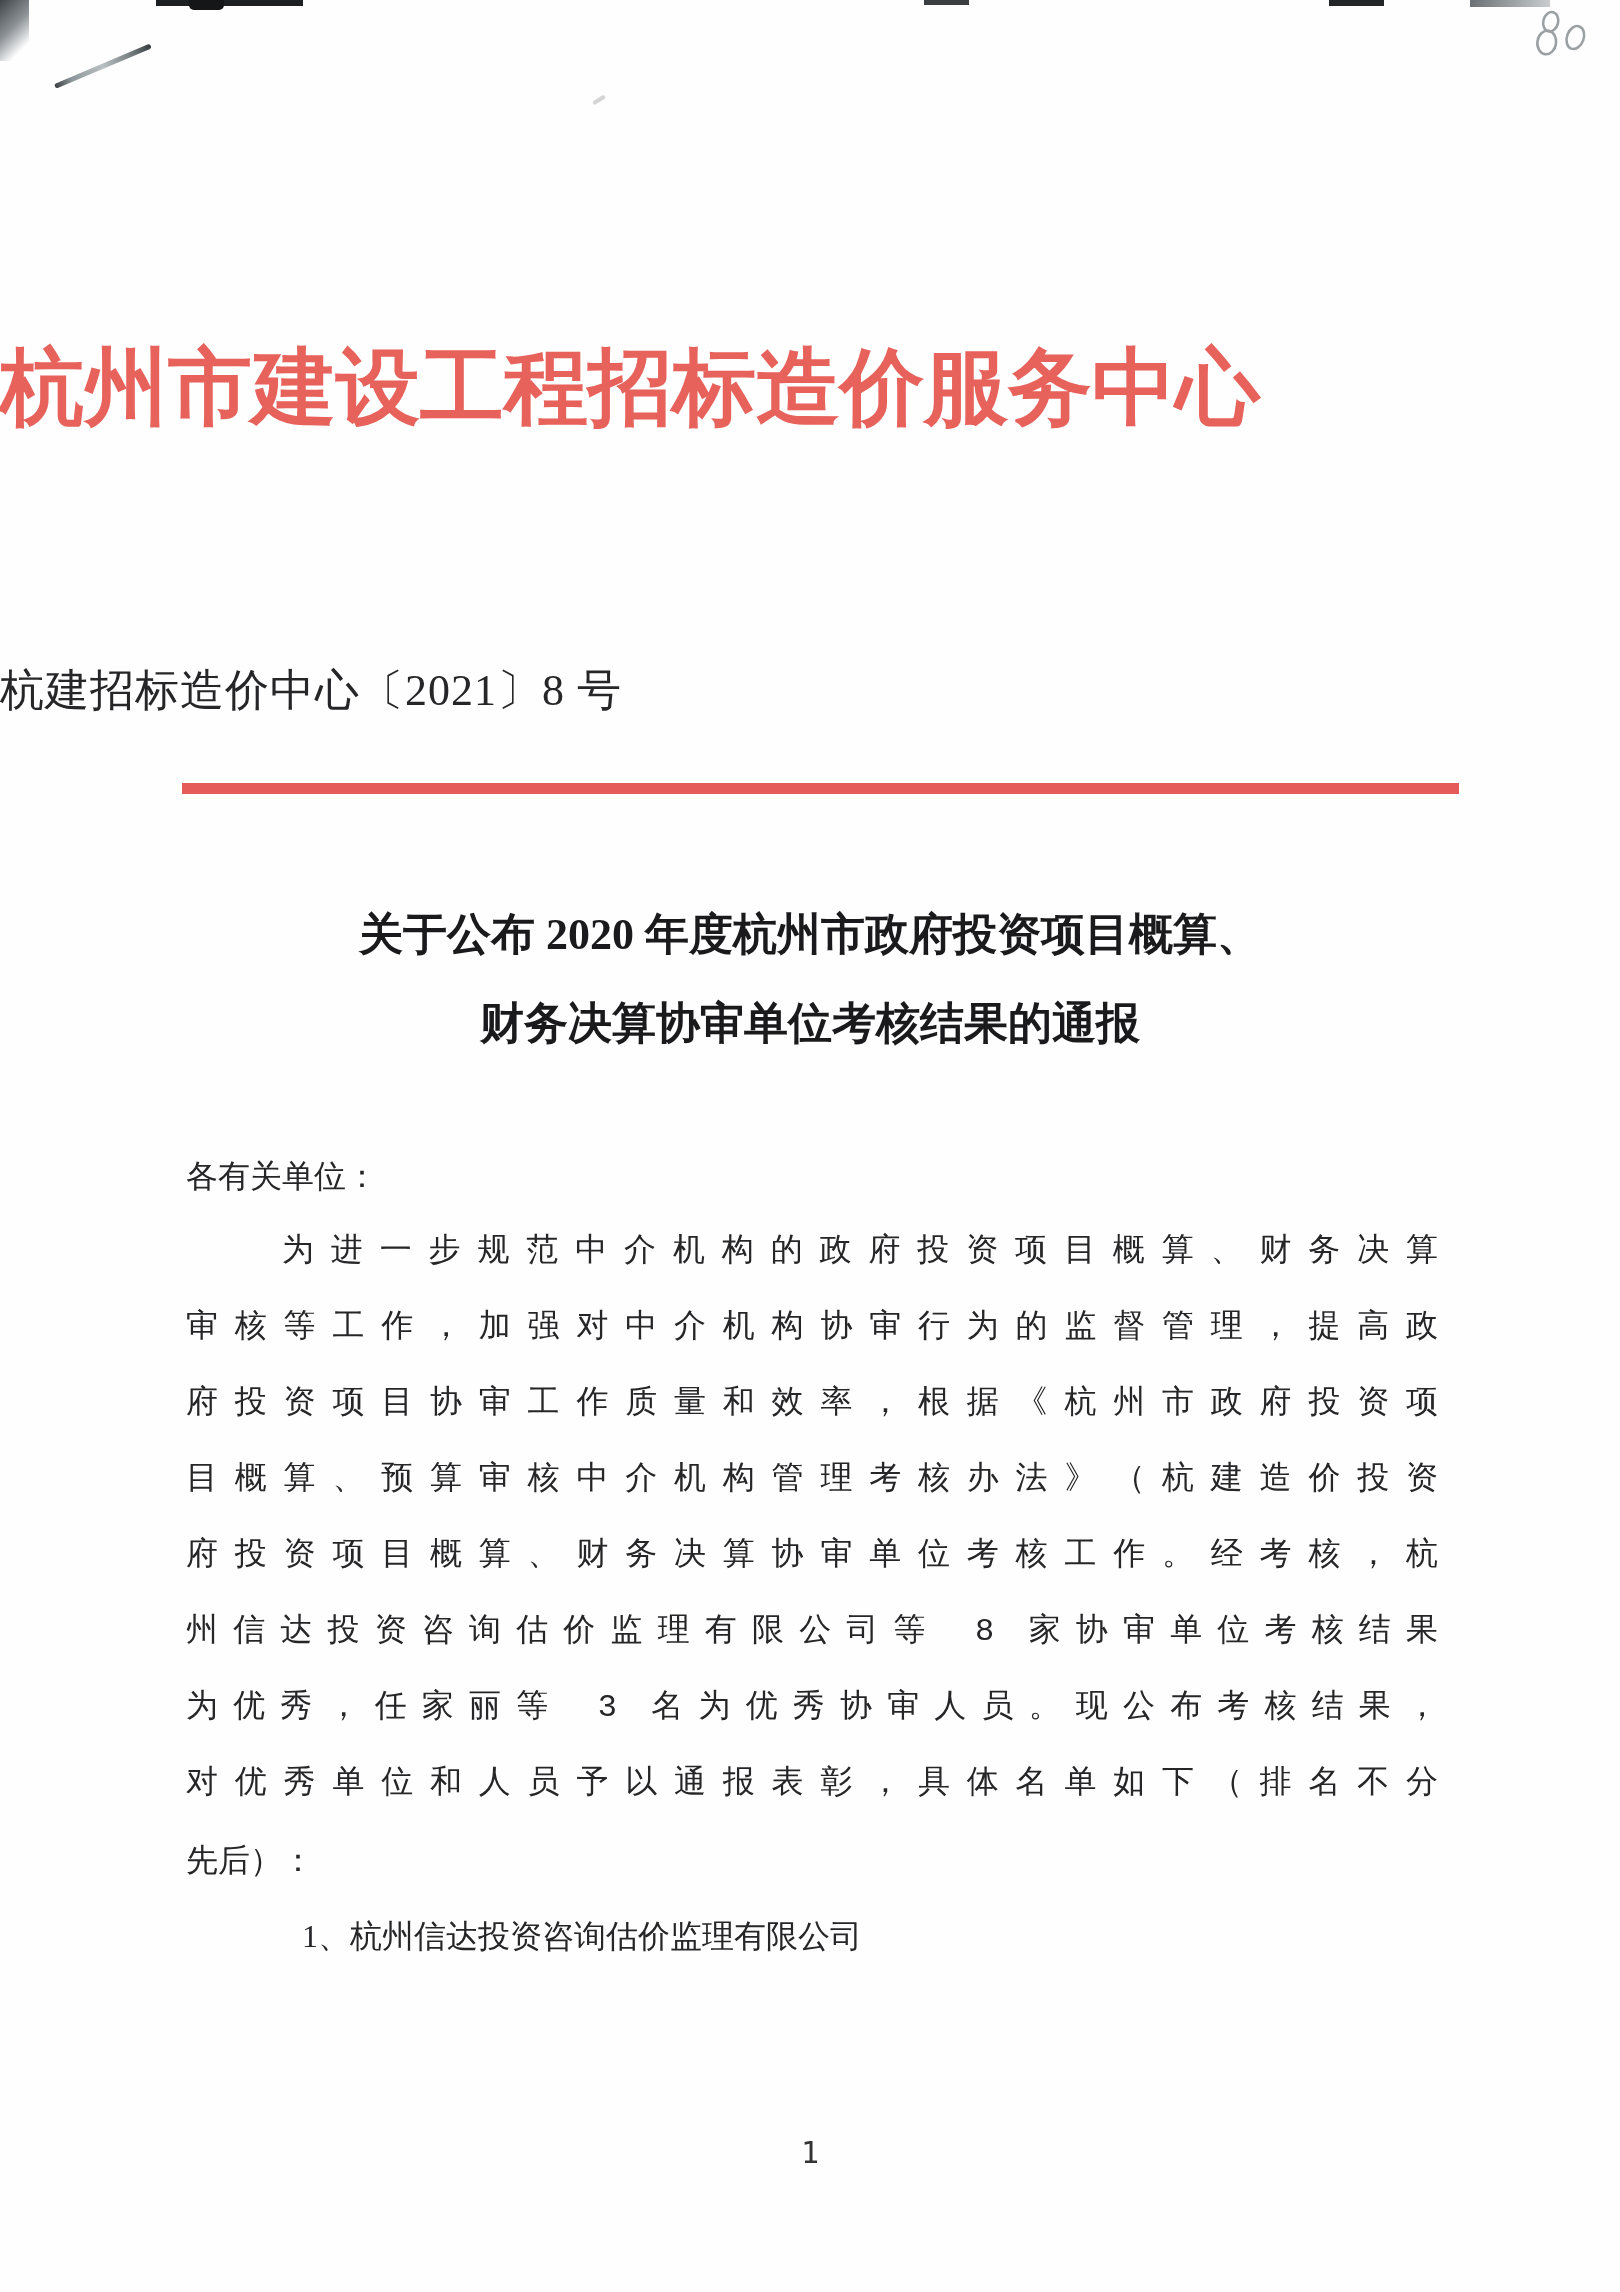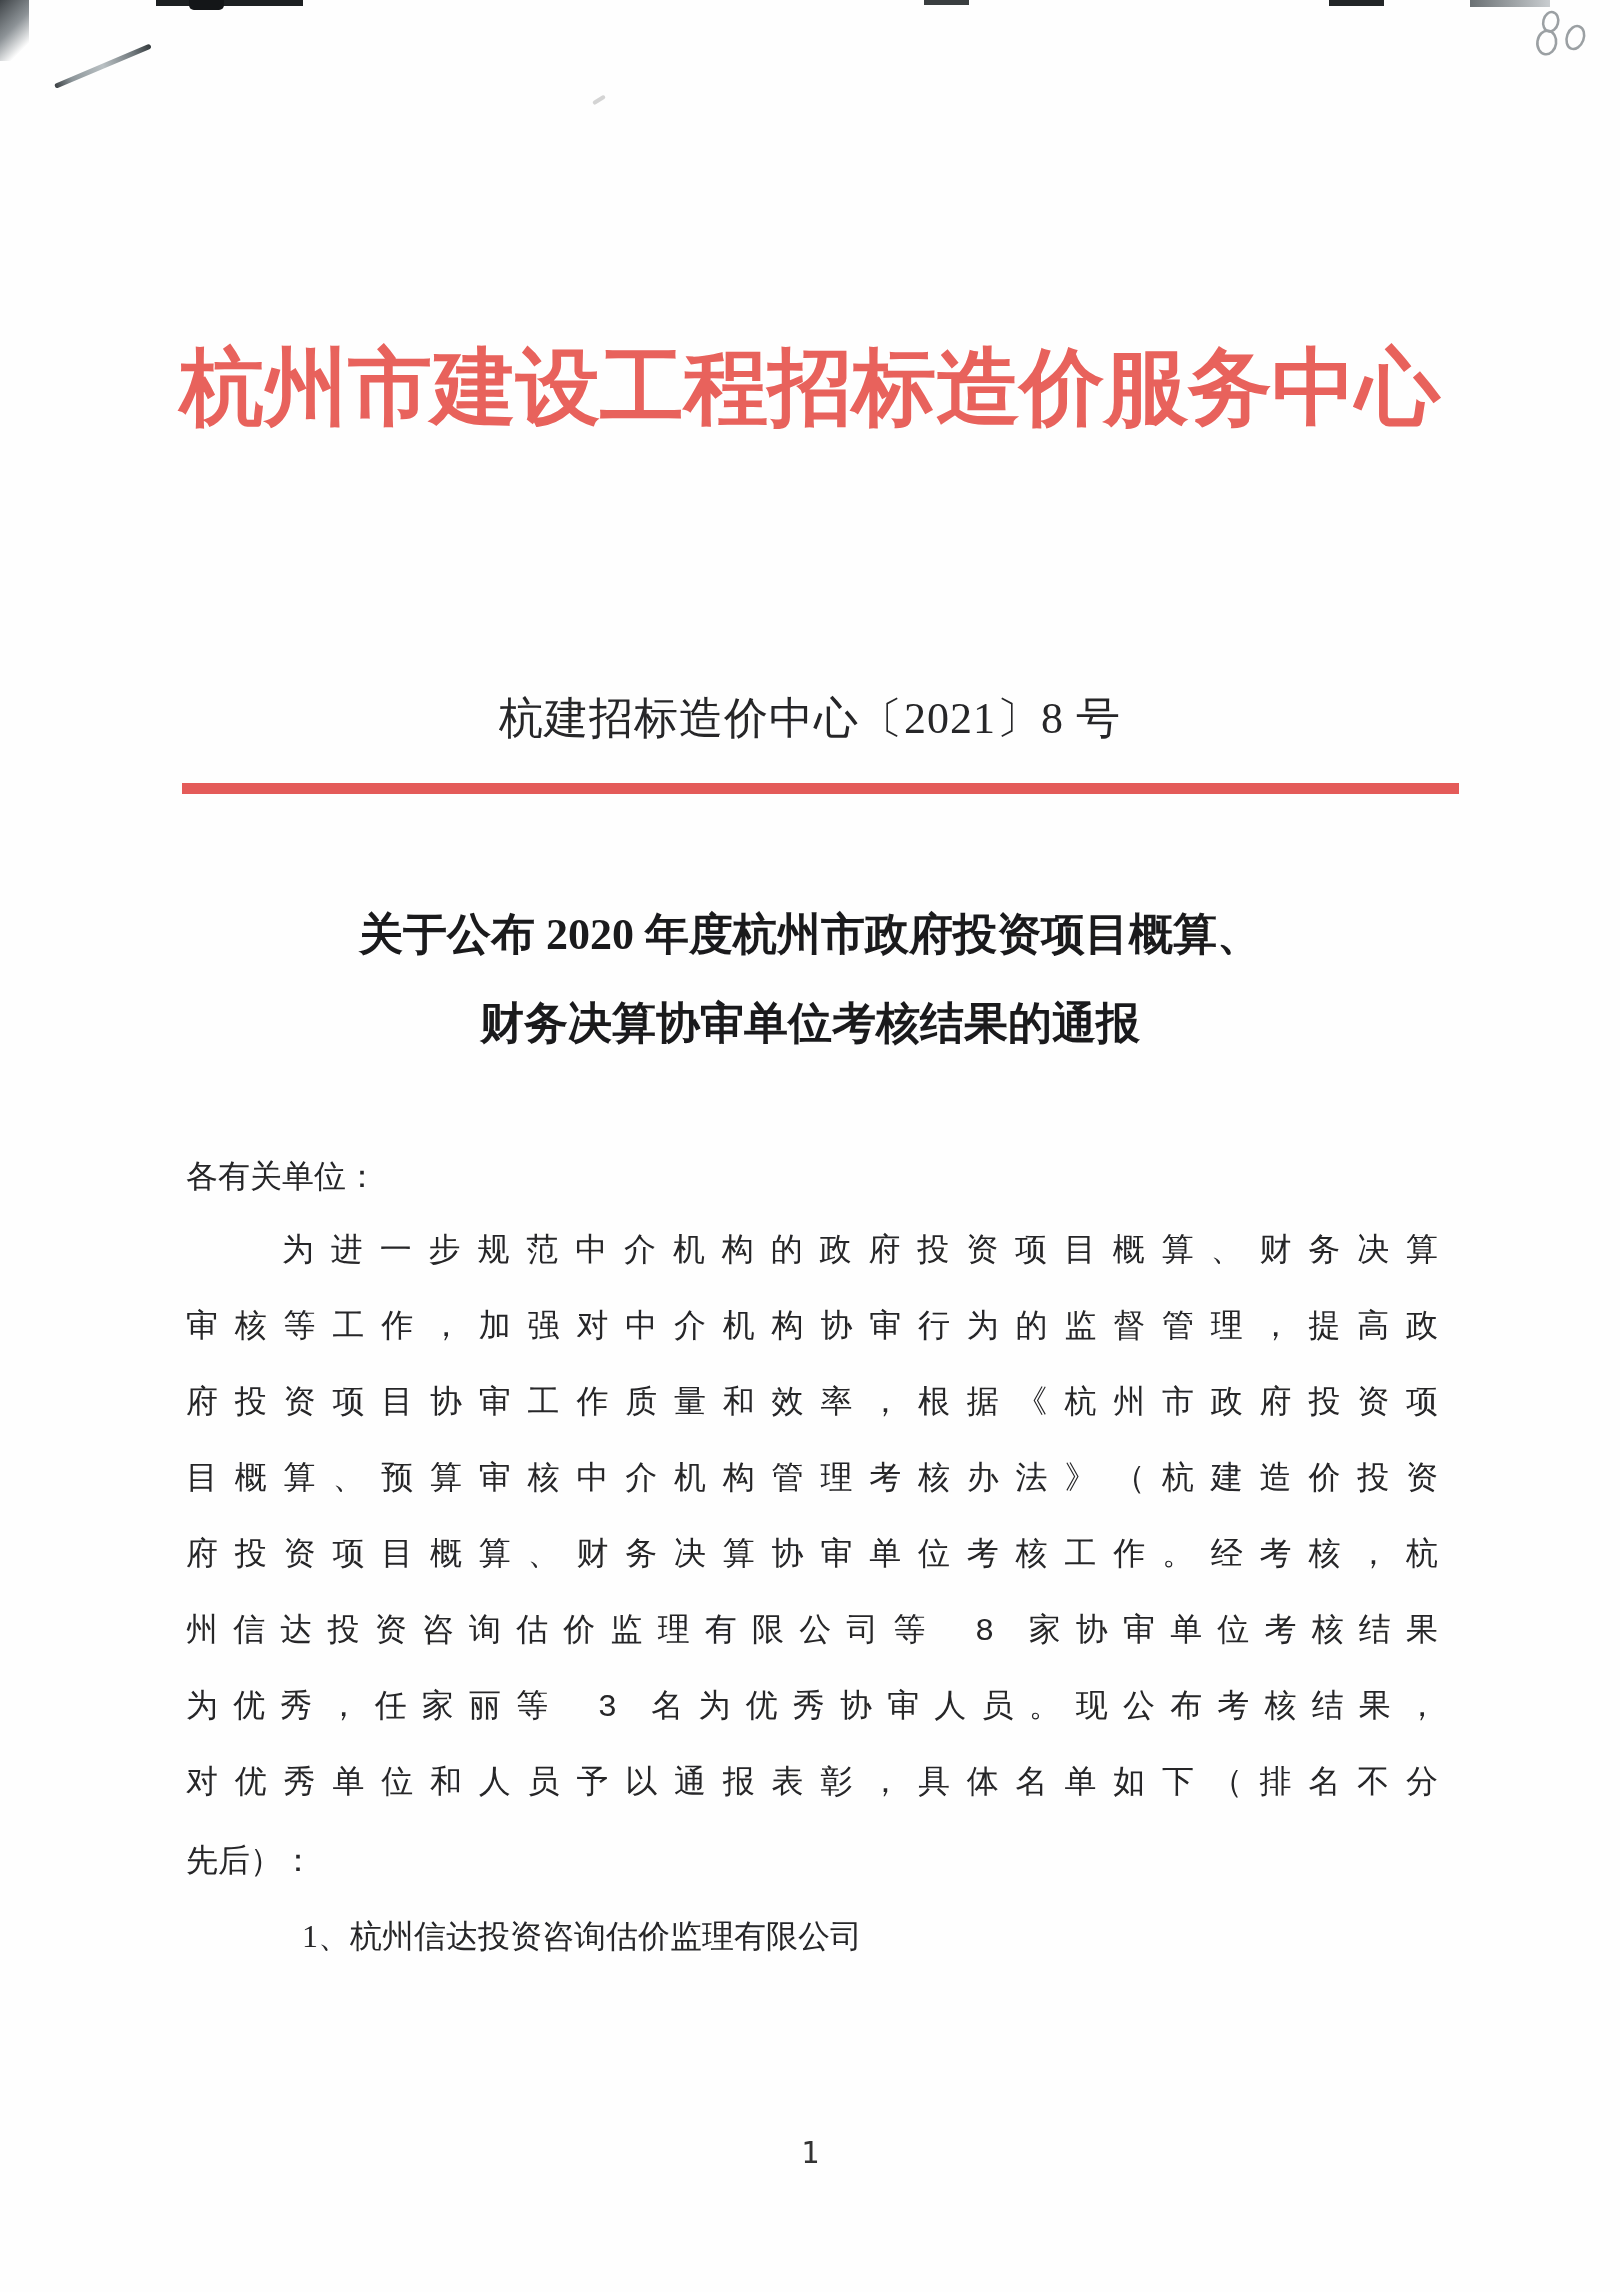--- a/index.html
+++ b/index.html
@@ -31,28 +31,28 @@
     transform:rotate(-23deg);transform-origin:left center;
   }
   .smudge{
     position:absolute;left:592px;top:98px;width:13.7px;height:3.9px;border-radius:2px;
     background:#c6c6c6;transform:rotate(-32deg);opacity:.75;
   }
   .hw-mark{position:absolute;left:1531px;top:7.8px;width:65px;height:65px;}
   
   .org-title{
     position:absolute;left:0;top:326px;width:100%;
-    text-align:center;
+    text-align:left;
     font-size:84px;font-weight:700;line-height:123px;
     color:var(--accent_red,#e8625c);
     letter-spacing:0px;
   }
   .doc-number{
-    position:absolute;left:0;top:689px;width:100%;
-    text-align:center;
+    position:absolute;left:0;top:661px;width:100%;
+    text-align:left;
     font-size:44px;line-height:59px;
     color:var(--body_text,#262628);
     letter-spacing:1px;
   }
   .red-rule{
     position:absolute;left:182px;top:783px;width:1277px;height:10.8px;
     background:var(--rule_red,#e45b59);
   }
   .doc-title{
     position:absolute;left:0;top:890px;width:100%;

